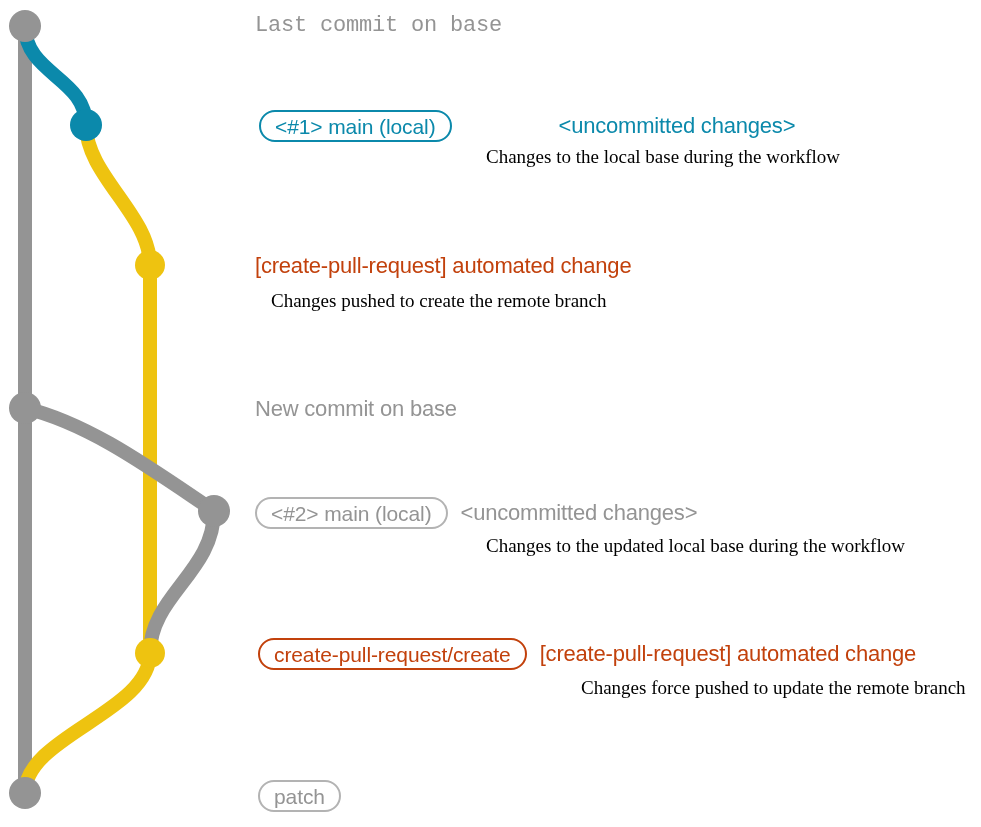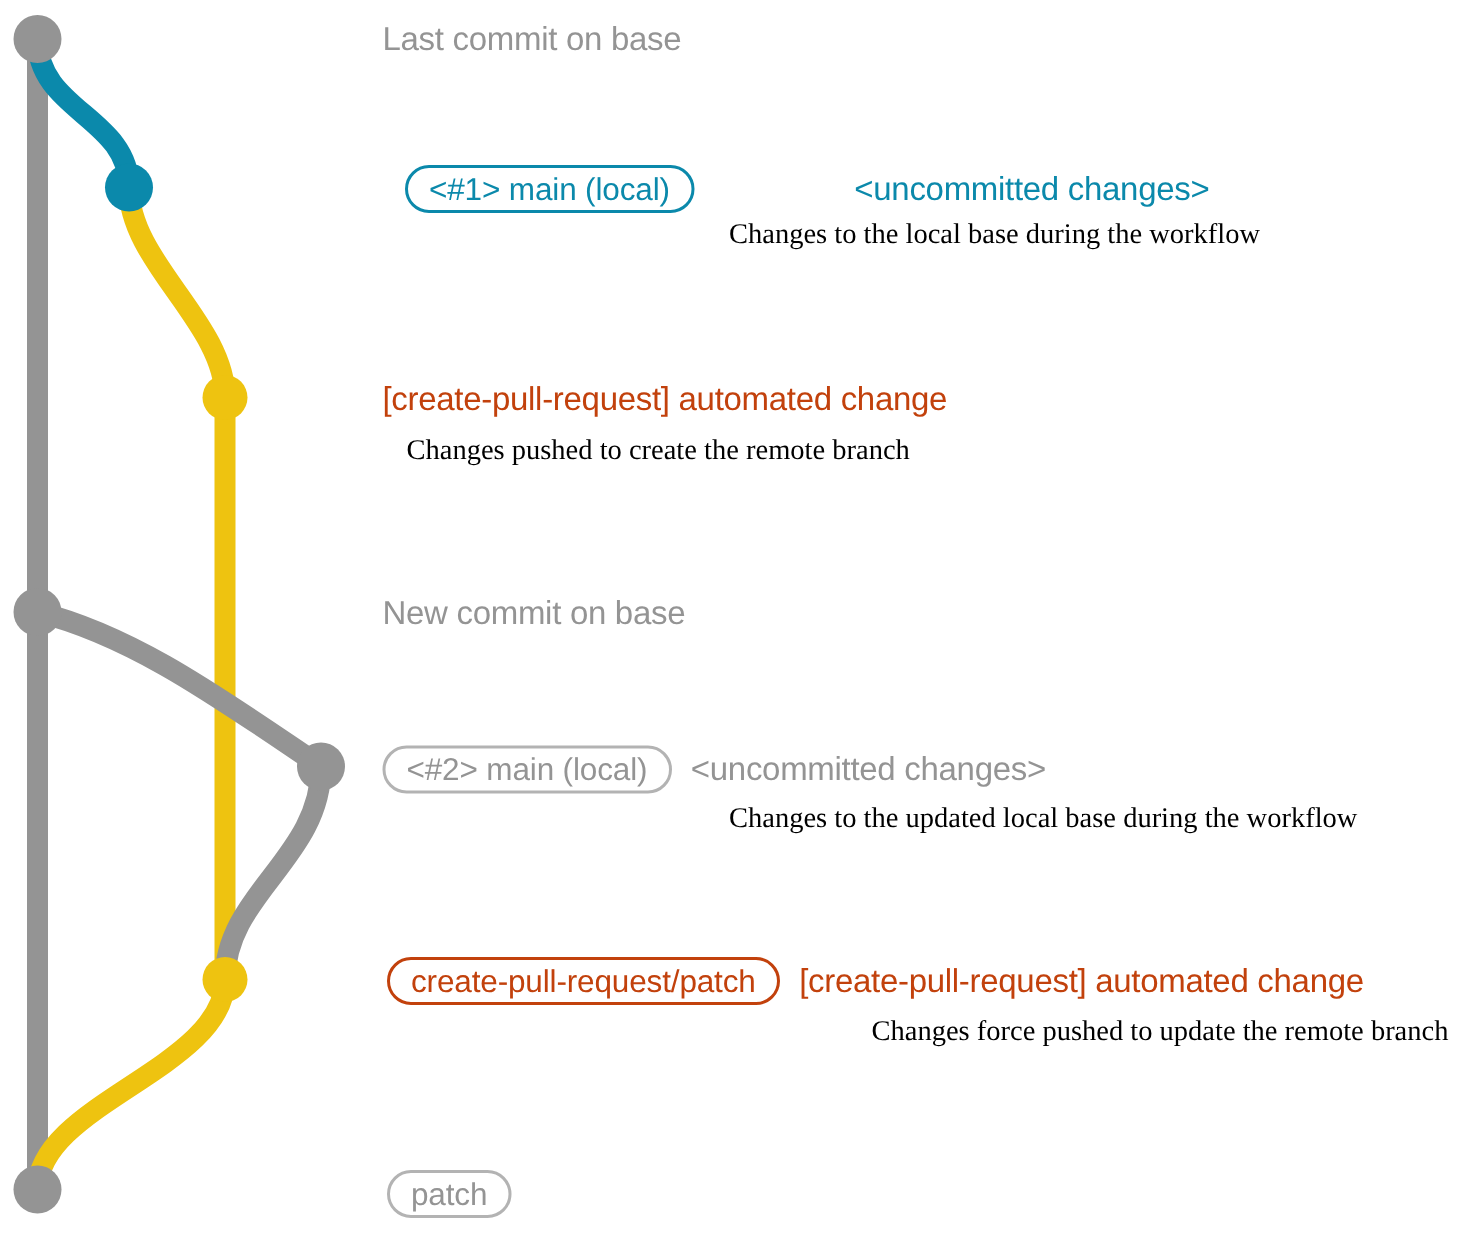--- a/index.html
+++ b/index.html
@@ -98,25 +98,25 @@
     <circle cx="25" cy="26" r="16" fill="#949494"></circle>
     <circle cx="86" cy="125" r="16" fill="#0b89ab"></circle>
     <circle cx="150" cy="265" r="15" fill="#eec310"></circle>
     <circle cx="25" cy="408" r="16" fill="#949494"></circle>
     <circle cx="214" cy="511" r="16" fill="#949494"></circle>
     <circle cx="150" cy="653" r="15" fill="#eec310"></circle>
     <circle cx="25" cy="793" r="16" fill="#949494"></circle>
   </g>
 </svg>
 
-<div class="row" style="left:255px; top:10px; height:32px;">
+<div class="row" style="left:255px; top:10px; height:32px;font-family:Liberation Mono, monospace;">
   <span class="subject c-gray">Last commit on base</span>
 </div>
 
-<div class="row" style="left:270px; top:110px; height:32px;gap:47px;">
+<div class="row" style="left:259px; top:110px; height:32px;gap:47px;">
   <span class="pill c-teal">&lt;#1&gt; main (local)</span>
   <span class="gap"></span>
   <span class="subject c-teal">&lt;uncommitted changes&gt;</span>
 </div>
 <div class="note" style="left:486px; top:147px;">Changes to the local base during the workflow</div>
 
 <div class="row" style="left:255px; top:250px; height:32px;">
   <span class="subject c-yellow">[create-pull-request] automated change</span>
 </div>
 <div class="note" style="left:271px; top:291px;">Changes pushed to create the remote branch</div>
@@ -128,21 +128,21 @@
 <div class="row" style="left:255px; top:497px; height:32px;">
   <span class="pill c-graylt">
     <span class="c-gray">&lt;#2&gt; main (local)</span>
   </span>
   <span class="gap"></span>
   <span class="subject c-gray">&lt;uncommitted changes&gt;</span>
 </div>
 <div class="note" style="left:486px; top:536px;">Changes to the updated local base during the workflow</div>
 
 <div class="row" style="left:258px; top:638px; height:32px;">
-  <span class="pill c-yellow">create-pull-request/patch</span>
+  <span class="pill c-yellow">create-pull-request/create</span>
   <span class="gap"></span>
   <span class="subject c-yellow">[create-pull-request] automated change</span>
 </div>
 <div class="note" style="left:581px; top:678px;">Changes force pushed to update the remote branch</div>
 
 <div class="row" style="left:258px; top:780px; height:32px;">
   <span class="pill c-graylt">
     <span class="c-gray">patch</span>
   </span>
   <span class="gap"></span>

